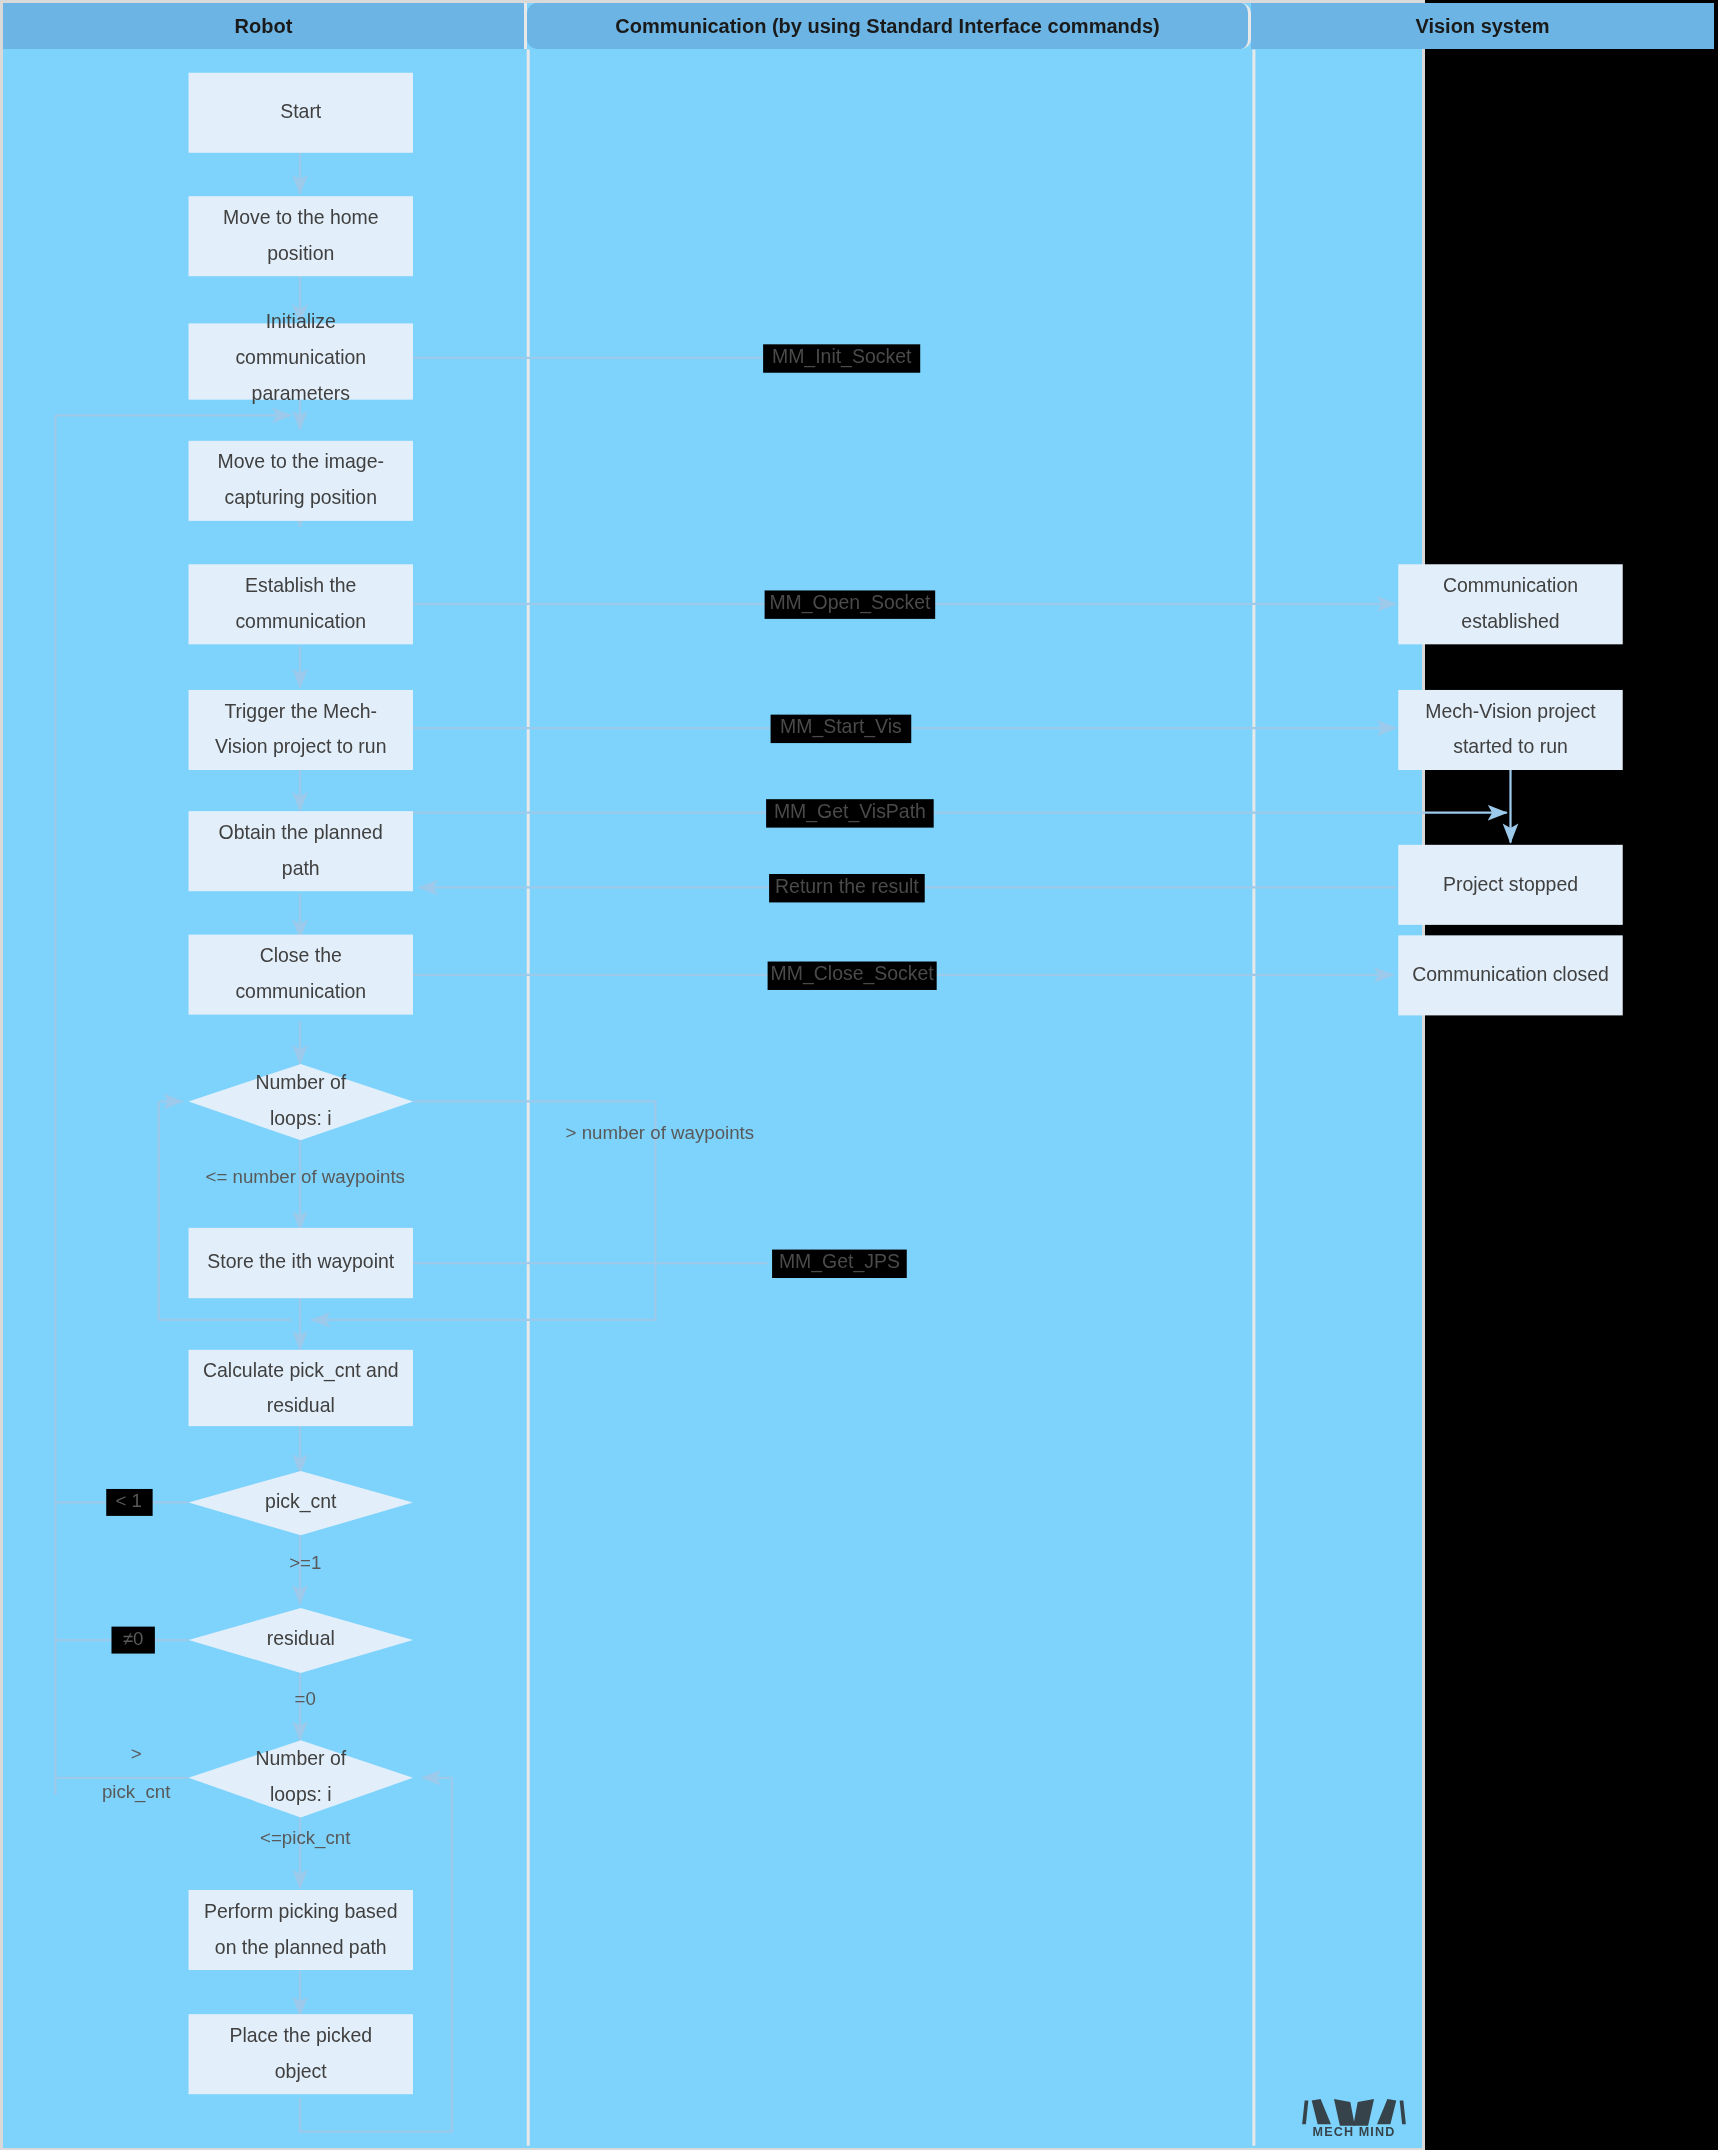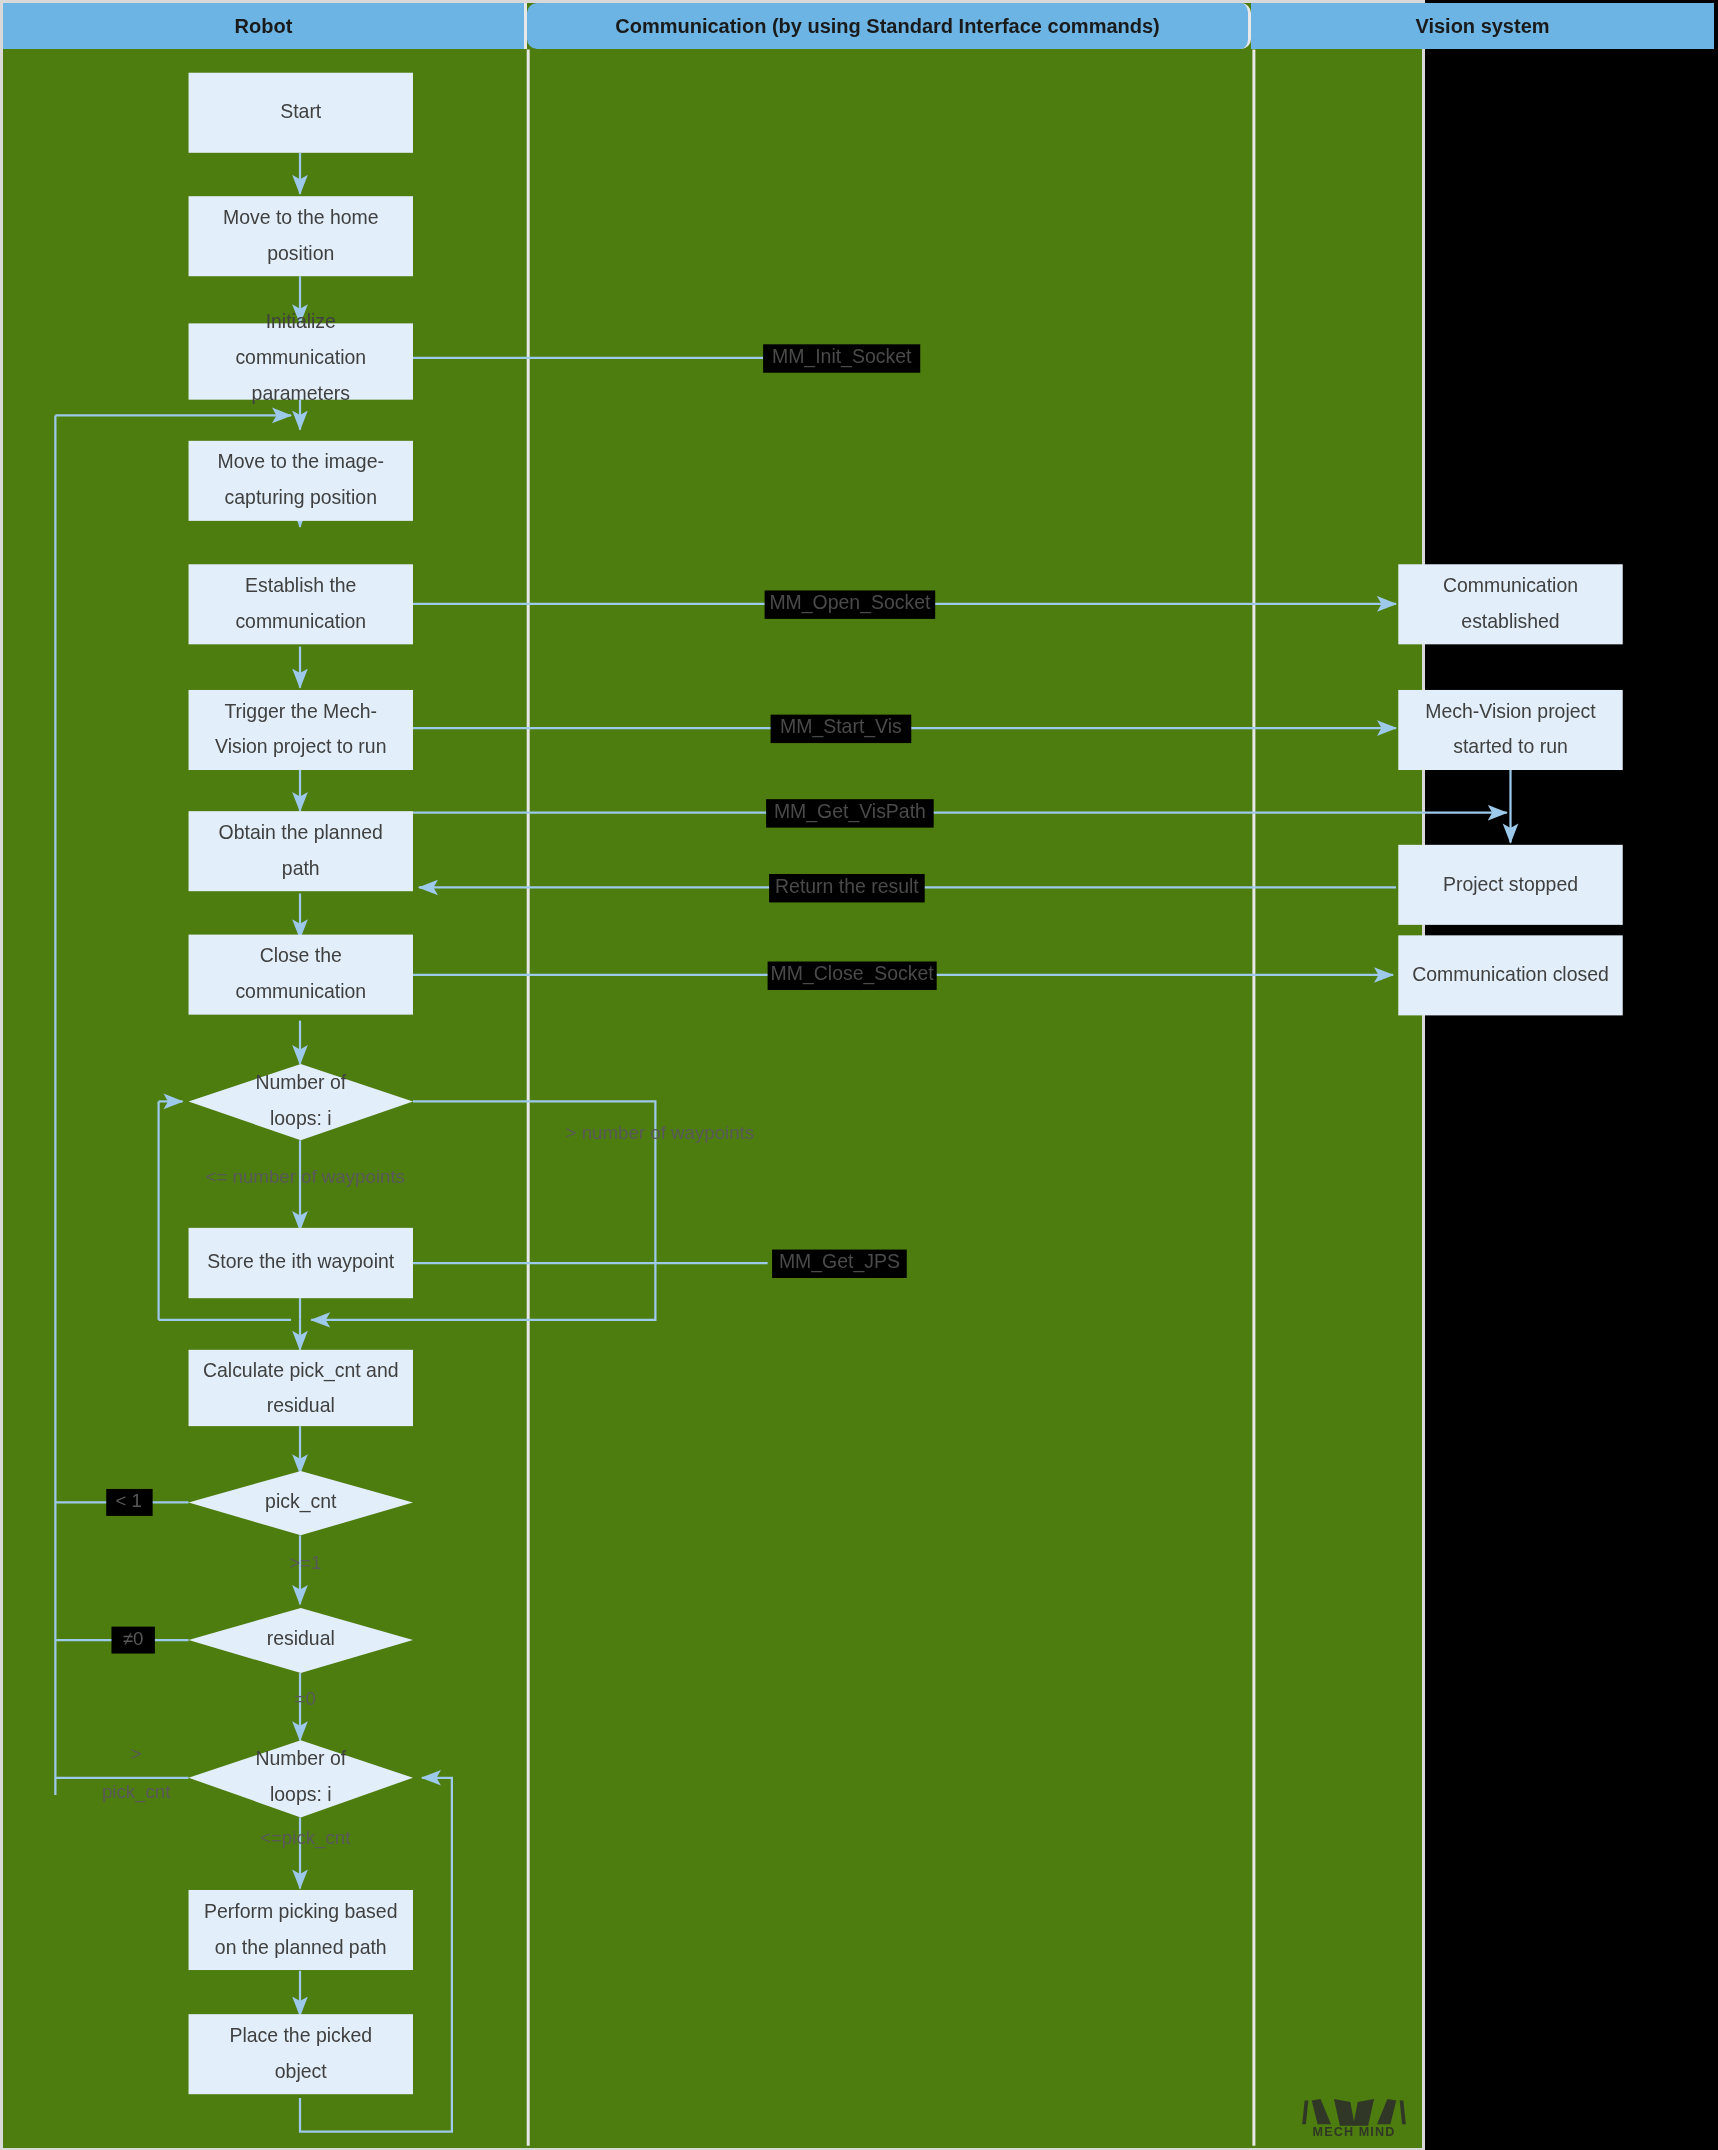--- a/index.html
+++ b/index.html
@@ -10,21 +10,21 @@
   body {
     width: 1719px;
     height: 2151px;
     font-family: "Liberation Sans", sans-serif;
     overflow: hidden;
   }
   #page {
     position: relative;
     width: 1425px;
     height: 2151px;
-    background: #4d7c0f;
+    background: #7dd3fc;
     box-sizing: border-box;
     border-top: 3.7px solid #d9d9d9;
     border-left: 3.7px solid #d9d9d9;
     border-right: 3.7px solid #d9d9d9;
     border-bottom: 3.7px solid #d9d9d9;
   }
   .header-row {
     position: absolute;
     left: 0; top: 0;
     width: 1711px;

